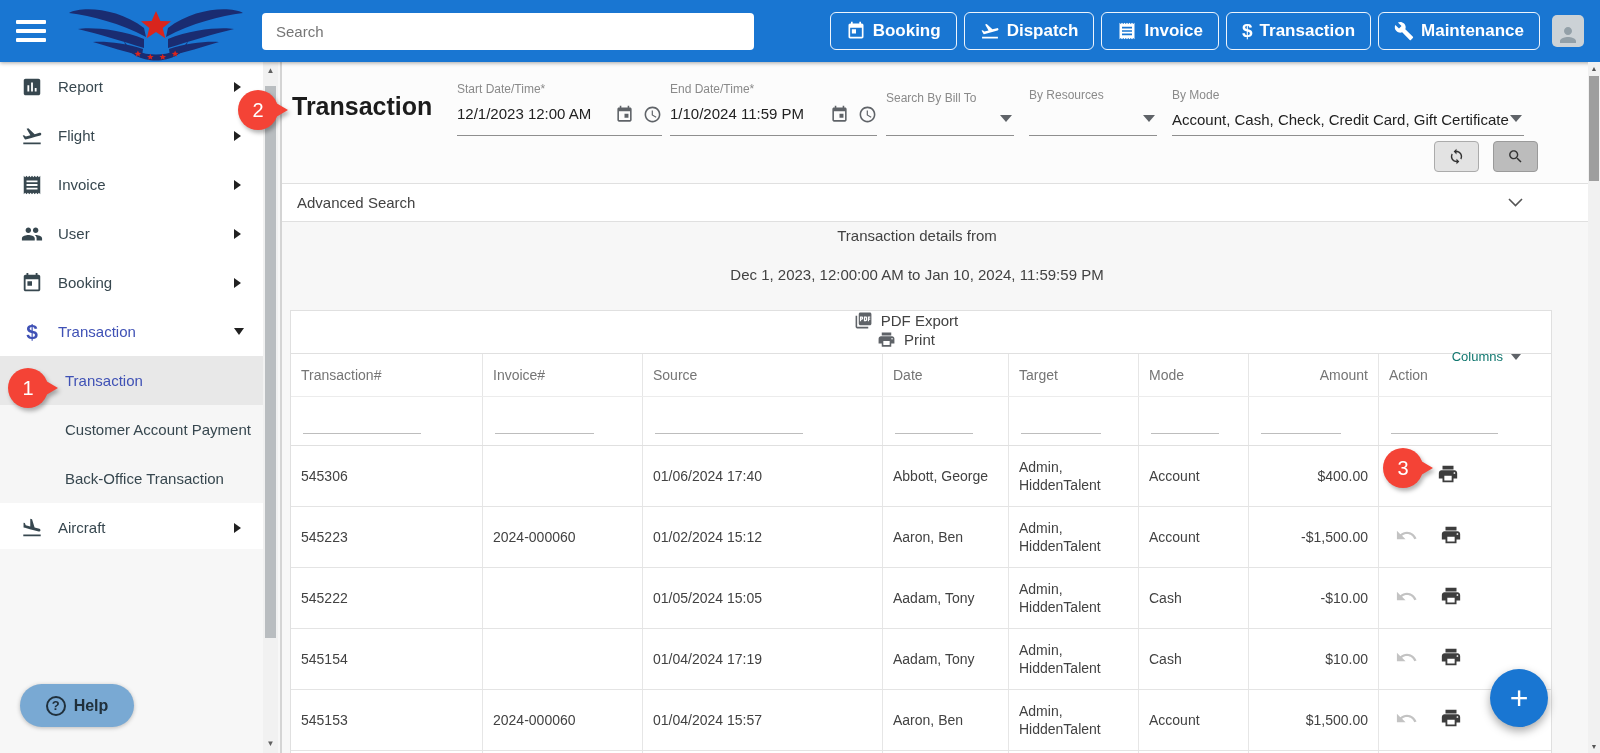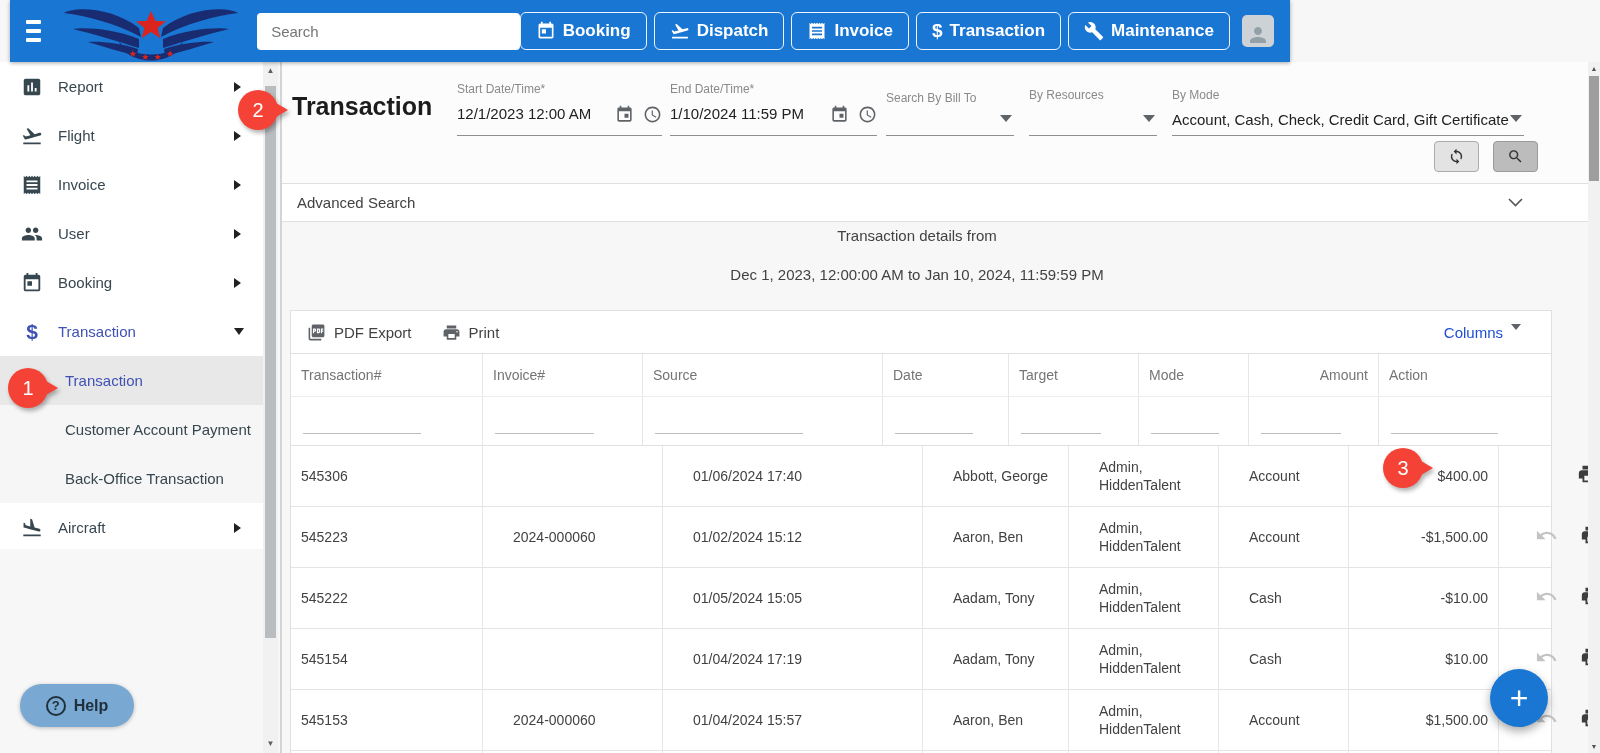--- a/index.html
+++ b/index.html
@@ -1,21 +1,21 @@
 <!DOCTYPE html>
 <html><head>
 <meta charset="utf-8">
 <style>
   * { margin:0; padding:0; box-sizing:border-box; }
   html,body { width:1600px; height:753px; overflow:hidden; }
   body { font-family:"Liberation Sans", sans-serif; background:#f7f7f7; position:relative; color:#424242; }
 
   
-  .topbar { position:absolute; top:0; left:0; width:1280px; height:62px; background:#1976d2;
-            display:flex; align-items:center; z-index:40; box-shadow:0 1px 4px rgba(0,0,0,.35);margin-left:10px; }
+  .topbar { position:absolute; top:0; left:0; width:1600px; height:62px; background:#1976d2;
+            display:flex; align-items:center; z-index:40; box-shadow:0 1px 4px rgba(0,0,0,.35); }
   .hamburger { width:30px; height:22px; margin-left:16px; display:flex; flex-direction:column; justify-content:space-between; cursor:pointer; }
   .hamburger span { display:block; height:4px; background:#fff; border-radius:1px; }
   .logo { margin-left:20px; width:180px; height:60px; flex:none; }
   .search-input { margin-left:16px; width:492px; height:37px; border:none; border-radius:4px;
                   padding:0 14px; font-size:15px; color:#333; font-family:"Liberation Sans",sans-serif; outline:none; }
   .nav { margin-left:auto; display:flex; gap:7px; align-items:center; margin-right:12px; }
   .nav-btn { height:38px; border:1px solid rgba(255,255,255,.92); border-radius:6px; background:transparent;
              color:#fff; font-size:17px; font-weight:700; display:flex; align-items:center; gap:7px;
              padding:0 15px; cursor:pointer; font-family:"Liberation Sans",sans-serif; white-space:nowrap; }
   .nav-btn svg { width:20px; height:20px; fill:#fff; }
@@ -76,38 +76,38 @@
   .adv-bar { position:absolute; top:121px; left:0; width:100%; height:39px; background:#fff;
              border-top:1px solid #e0e0e0; border-bottom:1px solid #e0e0e0;
              display:flex; align-items:center; padding:0 15px; font-size:15px; color:#424242; cursor:pointer; }
   .adv-chevron { margin-left:auto; margin-right:50px; }
 
   .summary1 { position:absolute; top:165px; left:0; width:1270px; text-align:center; font-size:15px; color:#424242; }
   .summary2 { position:absolute; top:204px; left:0; width:1270px; text-align:center; font-size:15px; color:#424242; }
 
   
   .card { position:absolute; left:8px; top:248px; width:1262px; height:443px; background:#fff; border:1px solid #e0e0e0; border-bottom:none; }
-  .card-toolbar { height:42px; display:flex; align-items:center; padding:0 16px; }
+  .card-toolbar { height:42px; display:flex; align-items:center; padding:0 16px;flex-direction:column; }
   .tool-btn { display:flex; align-items:center; gap:8px; font-size:15px; color:#424242; margin-right:30px; cursor:pointer; }
   .tool-btn svg { width:19px; height:19px; fill:#5f6368; }
-  .columns-btn { margin-left:auto; margin-right:14px; display:flex; align-items:flex-start; gap:8px; font-size:15px; color:#1d4ed8; cursor:pointer; }
+  .columns-btn { margin-left:auto; margin-right:14px; display:flex; align-items:center; gap:8px; font-size:13px; color:#0f766e; cursor:pointer; }
   .tri-dn { width:0; height:0; border-left:5px solid transparent; border-right:5px solid transparent; border-top:6px solid #5f6368; }
 
   .cols { display:grid; grid-template-columns:192px 160px 240px 126px 130px 110px 130px 172px; }
   .thead { border-top:1px solid #e0e0e0; border-bottom:1px solid #ececec; }
   .thead .c { height:42px; display:flex; align-items:center; padding:0 10px; font-size:14px; color:#757575; }
   .c { border-right:1px solid #e6e6e6; overflow:hidden; }
   .cols .c:last-child { border-right:none; }
   .c.right { justify-content:flex-end; text-align:right; }
 
   .frow { border-bottom:1px solid #e0e0e0; }
   .frow .c { height:48px; position:relative; cursor:text; }
   .finput { position:absolute; left:12px; bottom:11px; width:62%; border-bottom:1px solid #bdbdbd; height:1px; }
 
-  .trow { border-bottom:1px solid #e4e4e4;gap:20px; }
+  .trow { border-bottom:1px solid #e4e4e4; }
   .trow .c { height:60px; display:flex; align-items:center; padding:0 10px; font-size:14px; color:#424242; line-height:18px; }
   .action-c { gap:22px; padding-left:16px !important; }
   .icon-undo svg { width:23px; height:23px; fill:#c3c3c3; cursor:pointer; }
   .icon-print svg { width:22px; height:22px; fill:#3d3d3d; cursor:pointer; }
   .trow.partial { height:11px; border-bottom:none; }
 
   
   .fab { position:absolute; left:1490px; top:669px; width:58px; height:58px; border-radius:50%;
          background:#1976d2; color:#fff; display:flex; align-items:center; justify-content:center;
          font-size:32px; font-weight:400; z-index:45; box-shadow:0 4px 10px rgba(0,0,0,.35); cursor:pointer; }

